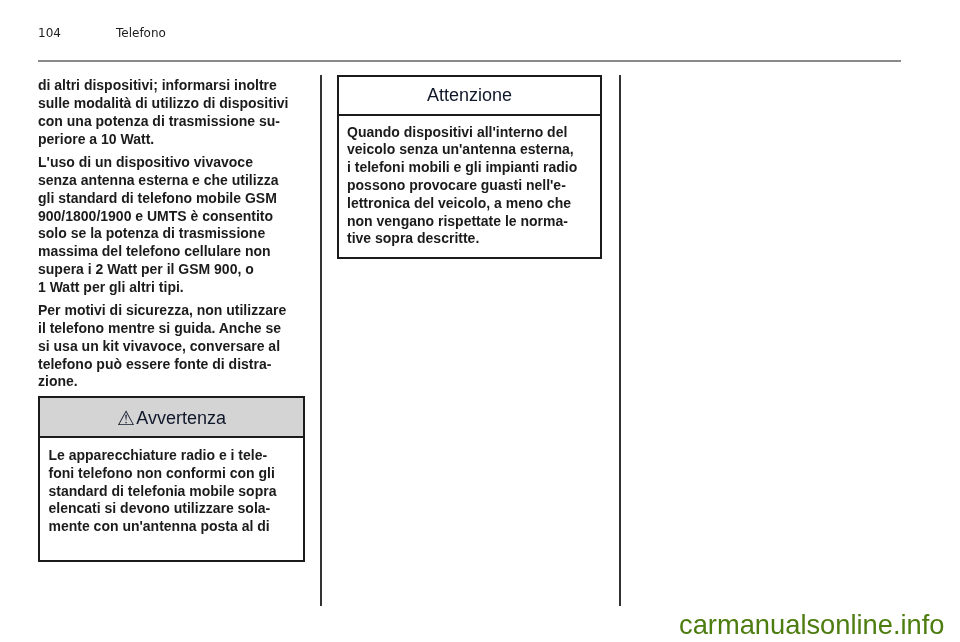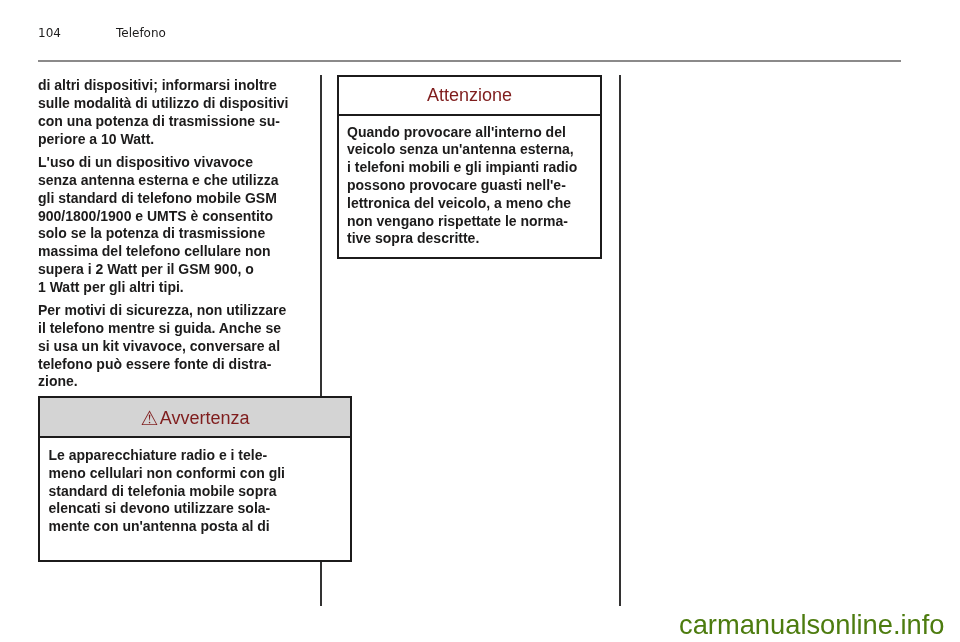--- a/index.html
+++ b/index.html
@@ -21,27 +21,27 @@
 
   
   .colL { position:absolute; left:38px; top:77.4px; width:270px; }
 
   .para { font-weight:bold; font-size:14px; line-height:17.8px; margin:0 0 5.6px 0; }
   .para:last-child { margin-bottom:0; }
   .ln { display:block; white-space:pre; }
 
   
   .box { position:absolute; border:2.4px solid #1c1b1b; box-sizing:border-box; background:#fff; }
-  .box-hd { text-align:center; font-size:18px; line-height:21px; color:#7f1d1d;
+  .box-hd { text-align:center; font-size:18px; line-height:21px; color:#0f172a;
             border-bottom:2.4px solid #1c1b1b; }
   .box-hd.gray { background:#d4d4d4; }
   .box-bd { }
   .tri { font-family:"DejaVu Sans", sans-serif; font-size:20px; line-height:0; position:relative; top:0.5px; margin-right:1.5px; letter-spacing:0; }
 
-  #warnbox  { left:38px;  top:396px; width:314px; height:166px; }
+  #warnbox  { left:38px;  top:396px; width:267px; height:166px; }
   #warnbox .box-hd { height:39.6px; padding-top:10px; box-sizing:border-box; }
   #warnbox .box-bd { padding:9.5px 0 0 8.5px; }
 
   #cautionbox { left:337px; top:74.5px; width:265px; height:184px; }
   #cautionbox .box-hd { height:39.6px; padding-top:8.5px; box-sizing:border-box; }
   #cautionbox .box-bd { padding:7.5px 0 0 8px; }
 
   
   .wm { position:absolute; left:679px; top:609px; font-size:27.3px; color:#4d7c0f; }
 </style>
@@ -84,35 +84,35 @@
       </div>
   </div>
 
   <div class="box" id="warnbox">
     <div class="box-hd gray">
       <span class="tri">⚠</span><span>Avvertenza</span>
     </div>
     <div class="box-bd">
       <div class="para">
           <span class="ln">Le apparecchiature radio e i tele-</span>
-          <span class="ln">meno cellulari non conformi con gli</span>
+          <span class="ln">foni telefono non conformi con gli</span>
           <span class="ln">standard di telefonia mobile sopra</span>
           <span class="ln">elencati si devono utilizzare sola-</span>
           <span class="ln">mente con un'antenna posta al di</span>
         </div>
     </div>
   </div>
 
   <div class="box" id="cautionbox">
     <div class="box-hd">
       <span>Attenzione</span>
     </div>
     <div class="box-bd">
       <div class="para">
-          <span class="ln">Quando provocare all'interno del</span>
+          <span class="ln">Quando dispositivi all'interno del</span>
           <span class="ln">veicolo senza un'antenna esterna,</span>
           <span class="ln">i telefoni mobili e gli impianti radio</span>
           <span class="ln">possono provocare guasti nell'e-</span>
           <span class="ln">lettronica del veicolo, a meno che</span>
           <span class="ln">non vengano rispettate le norma-</span>
           <span class="ln">tive sopra descritte.</span>
         </div>
     </div>
   </div>
 

